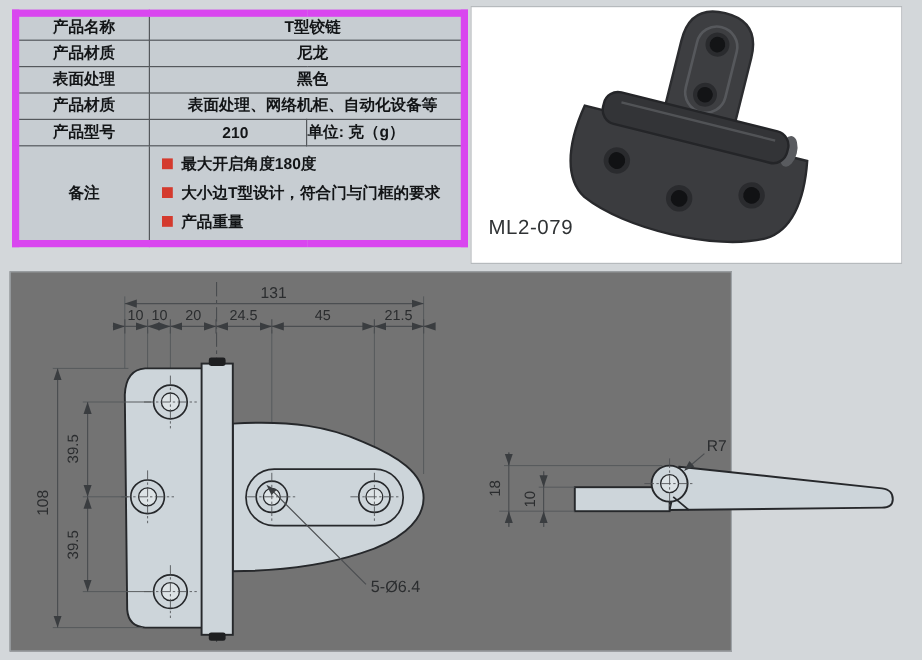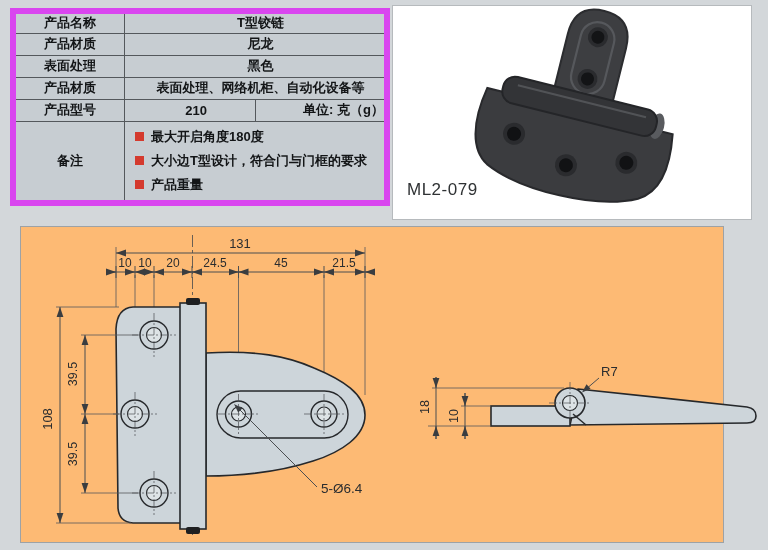--- a/index.html
+++ b/index.html
@@ -16,37 +16,37 @@
   }
   .spec-table td{
     border:1px solid #54585c;
     font-size:13px;font-weight:700;color:#131517;
     padding:0;vertical-align:middle;overflow:hidden;white-space:nowrap;
   }
   .spec-table td.lbl{width:108px;text-align:center;}
   .spec-table tr.r{height:22px;}
   .spec-table tr.remark-row{height:78px;}
   .spec-table td.val{padding-left:12px;text-align:center;}
-  .spec-table td.unit{width:104px;text-align:right;}
+  .spec-table td.unit{width:104px;text-align:left;}
   .remark-cell{padding:3px 0 3px 10px !important;}
   .remark-line{display:flex;align-items:center;height:24px;font-size:13px;font-weight:700;color:#131517;}
   .bullet{display:inline-block;width:9px;height:9px;background:#d43a2e;margin-right:7px;flex:0 0 9px;}
   
   .photo-panel{
     position:absolute;left:392px;top:5px;width:360px;height:215px;
     background:#ffffff;border:1px solid #b6babd;box-sizing:border-box;
   }
   .photo-caption{
     position:absolute;left:14px;top:174px;
     font-size:17px;color:#2f3234;letter-spacing:0.5px;font-weight:400;
   }
   
   .drawing-panel{
-    position:absolute;left:20px;top:226px;width:704px;height:317px;
-    background:#fdba74;border:1px solid #9da2a6;box-sizing:border-box;
+    position:absolute;left:8px;top:226px;width:602px;height:317px;
+    background:#737373;border:1px solid #9da2a6;box-sizing:border-box;
   }
   .drawing-panel svg,.photo-panel svg{display:block;}
   svg text{fill:#2b2d2f;font-family:"Liberation Sans","DejaVu Sans",sans-serif;}
   .dim{stroke:#4b4e51;stroke-width:1;fill:none;}
   .thin{stroke:#55585b;stroke-width:0.8;fill:none;}
   .part{fill:#cdd5da;stroke:#26282b;stroke-width:1.6;}
   .part-line{fill:none;stroke:#26282b;stroke-width:1.4;}
   .hole-outer{fill:#cdd5da;stroke:#26282b;stroke-width:1.4;}
   .hole-inner{fill:#dde3e6;stroke:#26282b;stroke-width:1.1;}
   .cross{stroke:#4b4e51;stroke-width:0.7;stroke-dasharray:8 2 2 2;fill:none;}

